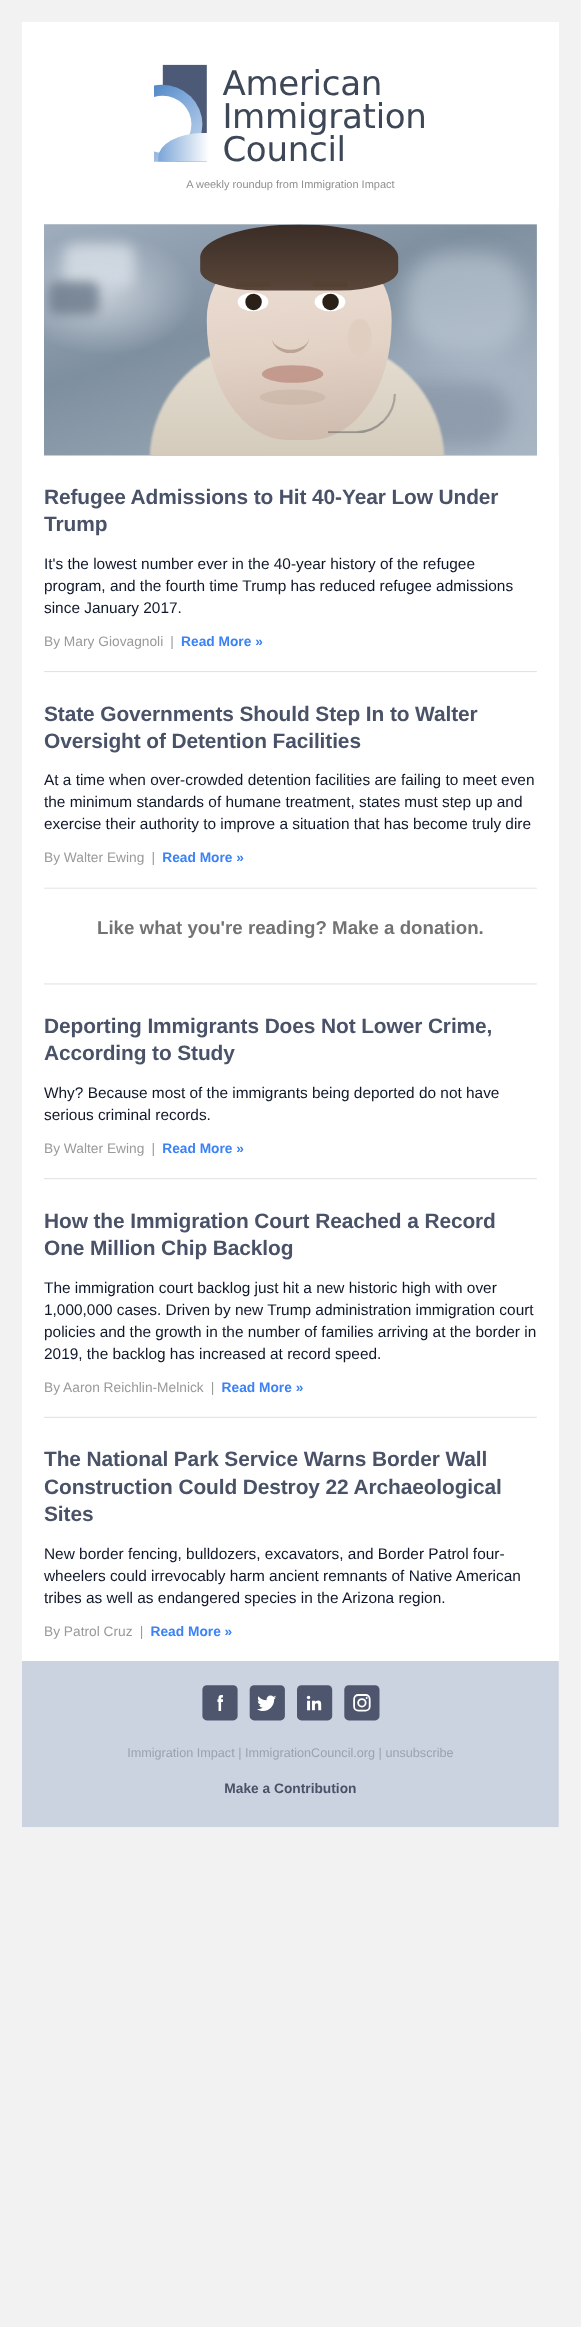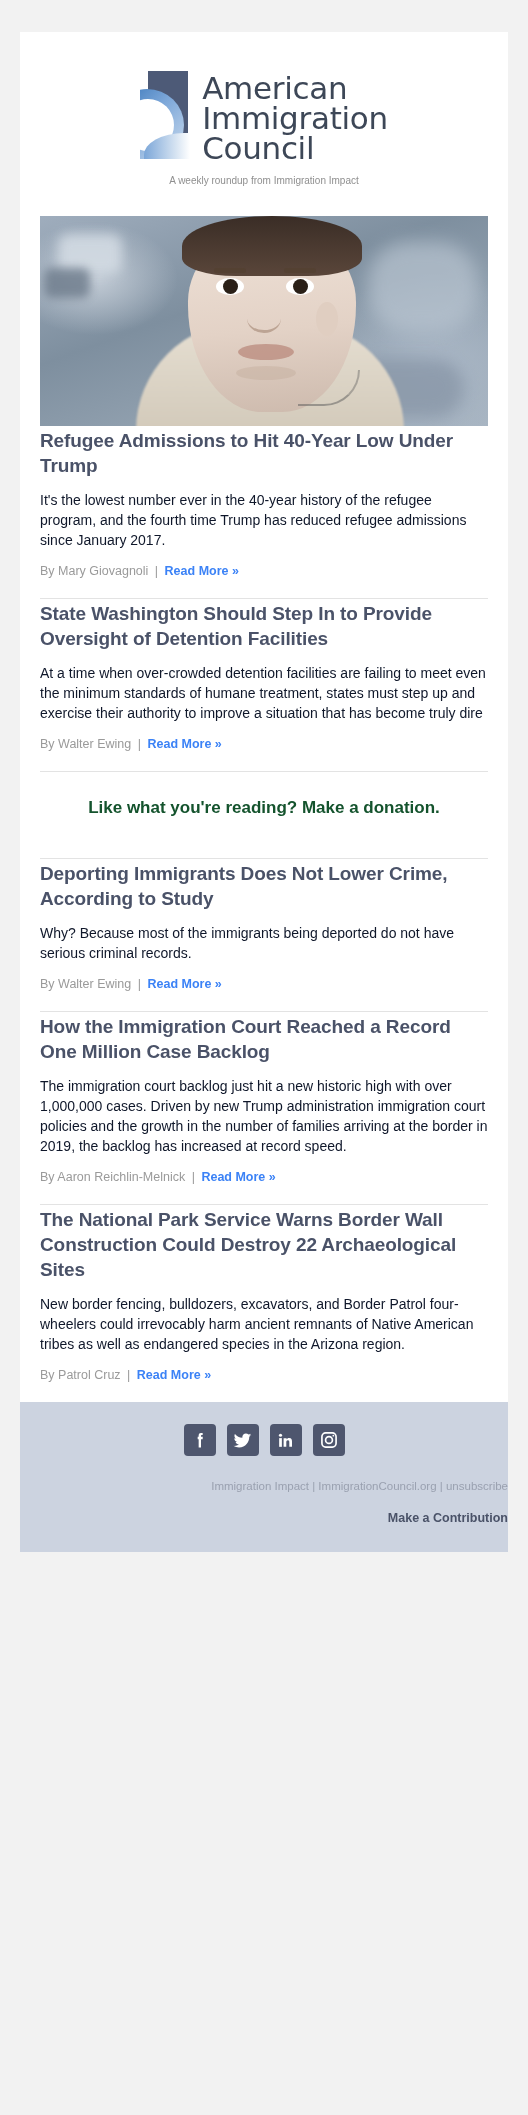--- a/index.html
+++ b/index.html
@@ -15,21 +15,21 @@
   }
   .page {
     width: 528px;
     min-height: 2115px;
     background: #f2f2f2;
     box-sizing: border-box;
     padding: 20px 0 0 0;
   }
   .email-body {
     width: 488px;
-    margin: 12px auto;
+    margin: 0 auto;
     background: #ffffff;
   }
 
   
   .header {
     padding: 26px 0 16px 0;
     text-align: center;
     background: #ffffff;
   }
   .logo-wrap {
@@ -193,21 +193,21 @@
   }
   .hero .cord {
     position: absolute; right: 128px; bottom: 20px; width: 60px; height: 34px;
     border-bottom: 2px solid rgba(90,90,90,.5);
     border-right: 2px solid rgba(90,90,90,.4);
     border-radius: 0 0 40px 0;
   }
 
   
   .content { padding: 0 20px; background: #ffffff; }
-  .article { padding: 2px 0 6px 0; }
+  .article { padding: 26px 0 6px 0; }
   .article h2 {
     margin: 0 0 12px 0;
     font-size: 19px;
     line-height: 25px;
     font-weight: bold;
     color: #4a5268;
     font-family: "Liberation Sans", sans-serif;
     letter-spacing: -0.1px;
   }
   .article p.summary {
@@ -238,21 +238,21 @@
   
   .donate {
     padding: 26px 0 6px 0;
     background: #ffffff;
   }
   .donate h3 {
     margin: 0 0 34px 0;
     text-align: center;
     font-size: 17px;
     font-weight: bold;
-    color: #14532d;
+    color: #737373;
     font-family: "Liberation Sans", sans-serif;
   }
   .btn-grid {
     display: flex;
     flex-wrap: wrap;
     justify-content: space-between;
     row-gap: 11px;
     padding-bottom: 22px;
   }
   .btn-donate {
@@ -269,21 +269,21 @@
     display: block;
     box-sizing: border-box;
     cursor: pointer;
     border: none;
   }
 
   
   .footer {
     background: #ccd3e0;
     padding: 22px 0 26px 0;
-    text-align: right;
+    text-align: center;
   }
   .social-row {
     display: flex;
     justify-content: center;
     gap: 11px;
     margin-bottom: 22px;
   }
   .social-icon {
     width: 32px;
     height: 32px;
@@ -359,21 +359,21 @@
         <p class="summary">It's the lowest number ever in the 40-year history of the refugee program, and the fourth time Trump has reduced refugee admissions since January 2017.</p>
         <div class="byline">
           <span>By Mary Giovagnoli</span>
           <span class="sep">|</span>
           <a class="read-more" href="#">Read More »</a>
         </div>
       </div>
       <div class="divider"></div>
 
       <div class="article">
-        <h2>State Washington Should Step In to Provide Oversight of Detention Facilities</h2>
+        <h2>State Governments Should Step In to Walter Oversight of Detention Facilities</h2>
         <p class="summary">At a time when over-crowded detention facilities are failing to meet even the minimum standards of humane treatment, states must step up and exercise their authority to improve a situation that has become truly dire</p>
         <div class="byline">
           <span>By Walter Ewing</span>
           <span class="sep">|</span>
           <a class="read-more" href="#">Read More »</a>
         </div>
       </div>
       <div class="divider"></div>
 
       <div class="donate">
@@ -386,21 +386,21 @@
         <p class="summary">Why? Because most of the immigrants being deported do not have serious criminal records.</p>
         <div class="byline">
           <span>By Walter Ewing</span>
           <span class="sep">|</span>
           <a class="read-more" href="#">Read More »</a>
         </div>
       </div>
       <div class="divider"></div>
 
       <div class="article">
-        <h2>How the Immigration Court Reached a Record One Million Case Backlog</h2>
+        <h2>How the Immigration Court Reached a Record One Million Chip Backlog</h2>
         <p class="summary">The immigration court backlog just hit a new historic high with over 1,000,000 cases. Driven by new Trump administration immigration court policies and the growth in the number of families arriving at the border in 2019, the backlog has increased at record speed.</p>
         <div class="byline">
           <span>By Aaron Reichlin-Melnick</span>
           <span class="sep">|</span>
           <a class="read-more" href="#">Read More »</a>
         </div>
       </div>
       <div class="divider"></div>
 
       <div class="article">

